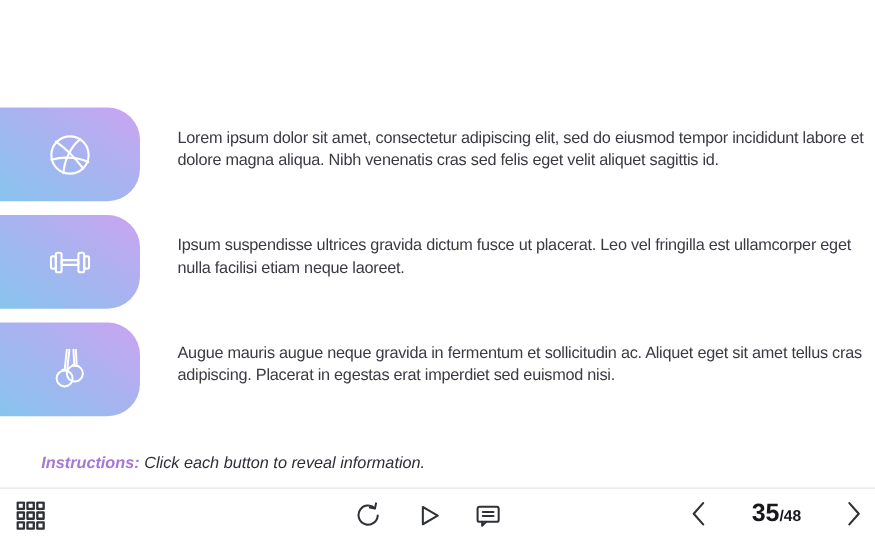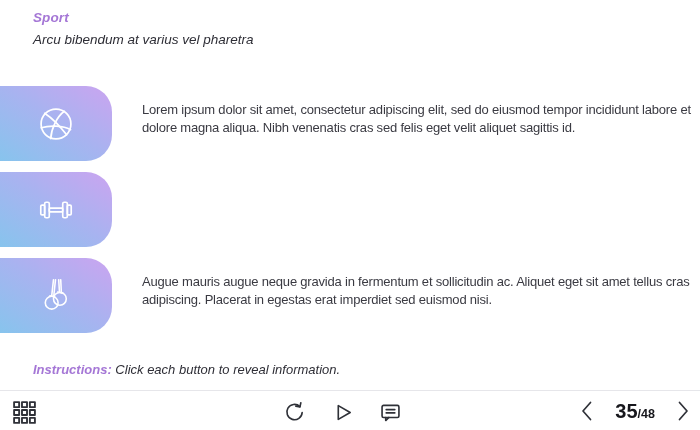--- a/index.html
+++ b/index.html
@@ -30,34 +30,30 @@
   .instructions { position:absolute; left:33px; top:362px; font-size:13px; font-style:italic; color:#2e2e36; }
   .instructions .ilabel { color:#a577d6; font-weight:bold; }
 
   .divider { position:absolute; left:0; right:0; top:390px; height:1px; background:#e6e6ea; }
 
   .toolbar { position:absolute; left:0; right:0; top:391px; height:39px; }
   .tb-icon { background:none; border:none; padding:2px; cursor:pointer; display:flex; align-items:center; justify-content:center; }
   .tb-icon svg { display:block; stroke:#2f3138; fill:none; stroke-width:1.7; stroke-linecap:round; stroke-linejoin:round; }
   .menu-btn { position:absolute; left:11px; top:8px; }
   .center-group { position:absolute; left:281px; top:8px; display:flex; gap:21px; align-items:center; }
-  .right-group { position:absolute; right:6px; top:6px; display:flex; gap:17px; align-items:center; }
+  .right-group { position:absolute; right:6px; top:6px; display:flex; gap:31px; align-items:center; }
   .counter { display:flex; align-items:baseline; color:#17171c; white-space:nowrap; }
   .counter .cur { font-size:20px; font-weight:bold; }
   .counter .sep, .counter .tot { font-size:12.5px; font-weight:bold; }
 </style>
 </head>
 <body>
 
 <div class="slide">
 
-  <div class="header">
-    <div class="title">Sport</div>
-    <div class="subtitle">Arcu bibendum at varius vel pharetra</div>
-  </div>
 
   <div class="rows">
 
     <div class="row">
       <button class="grad-btn">
         <span>
           <svg width="42" height="42" viewBox="0 0 40 40" stroke="#ffffff" fill="none" stroke-width="1.6" stroke-linecap="round">
             <circle cx="20" cy="20" r="14.2"></circle>
             <path d="M9.2 9.8c7 4.6 15.1 13 20.9 20.5"></path>
             <path d="M27.9 7.9C20.8 13 15.4 24.9 15 33.9"></path>
@@ -73,20 +69,21 @@
         <span>
           <svg width="42" height="42" viewBox="0 0 40 40" stroke="#ffffff" fill="none" stroke-width="1.6" stroke-linecap="round">
             <rect x="13.6" y="18.2" width="12.8" height="3.6" rx="0.8"></rect>
             <rect x="9.2" y="12.6" width="4.4" height="14.8" rx="1.4"></rect>
             <rect x="26.4" y="12.6" width="4.4" height="14.8" rx="1.4"></rect>
             <rect x="5.5" y="15.3" width="3.7" height="9.4" rx="1.2"></rect>
             <rect x="30.8" y="15.3" width="3.7" height="9.4" rx="1.2"></rect>
           </svg>
         </span>
       </button>
+      <p>Ipsum suspendisse ultrices gravida dictum fusce ut placerat. Leo vel fringilla est ullamcorper eget nulla facilisi etiam neque laoreet.</p>
     </div>
 
     <div class="row">
       <button class="grad-btn">
         <span>
           <svg width="42" height="42" viewBox="0 0 40 40" stroke="#ffffff" fill="none" stroke-width="1.5" stroke-linecap="round">
             <path d="M17.6 4.5 L15.9 20"></path>
             <path d="M19.5 4.5 L17.8 20.7"></path>
             <path d="M22.6 4.5 L23.3 16.4"></path>
             <path d="M24.5 4.5 L25.1 16.9"></path>

